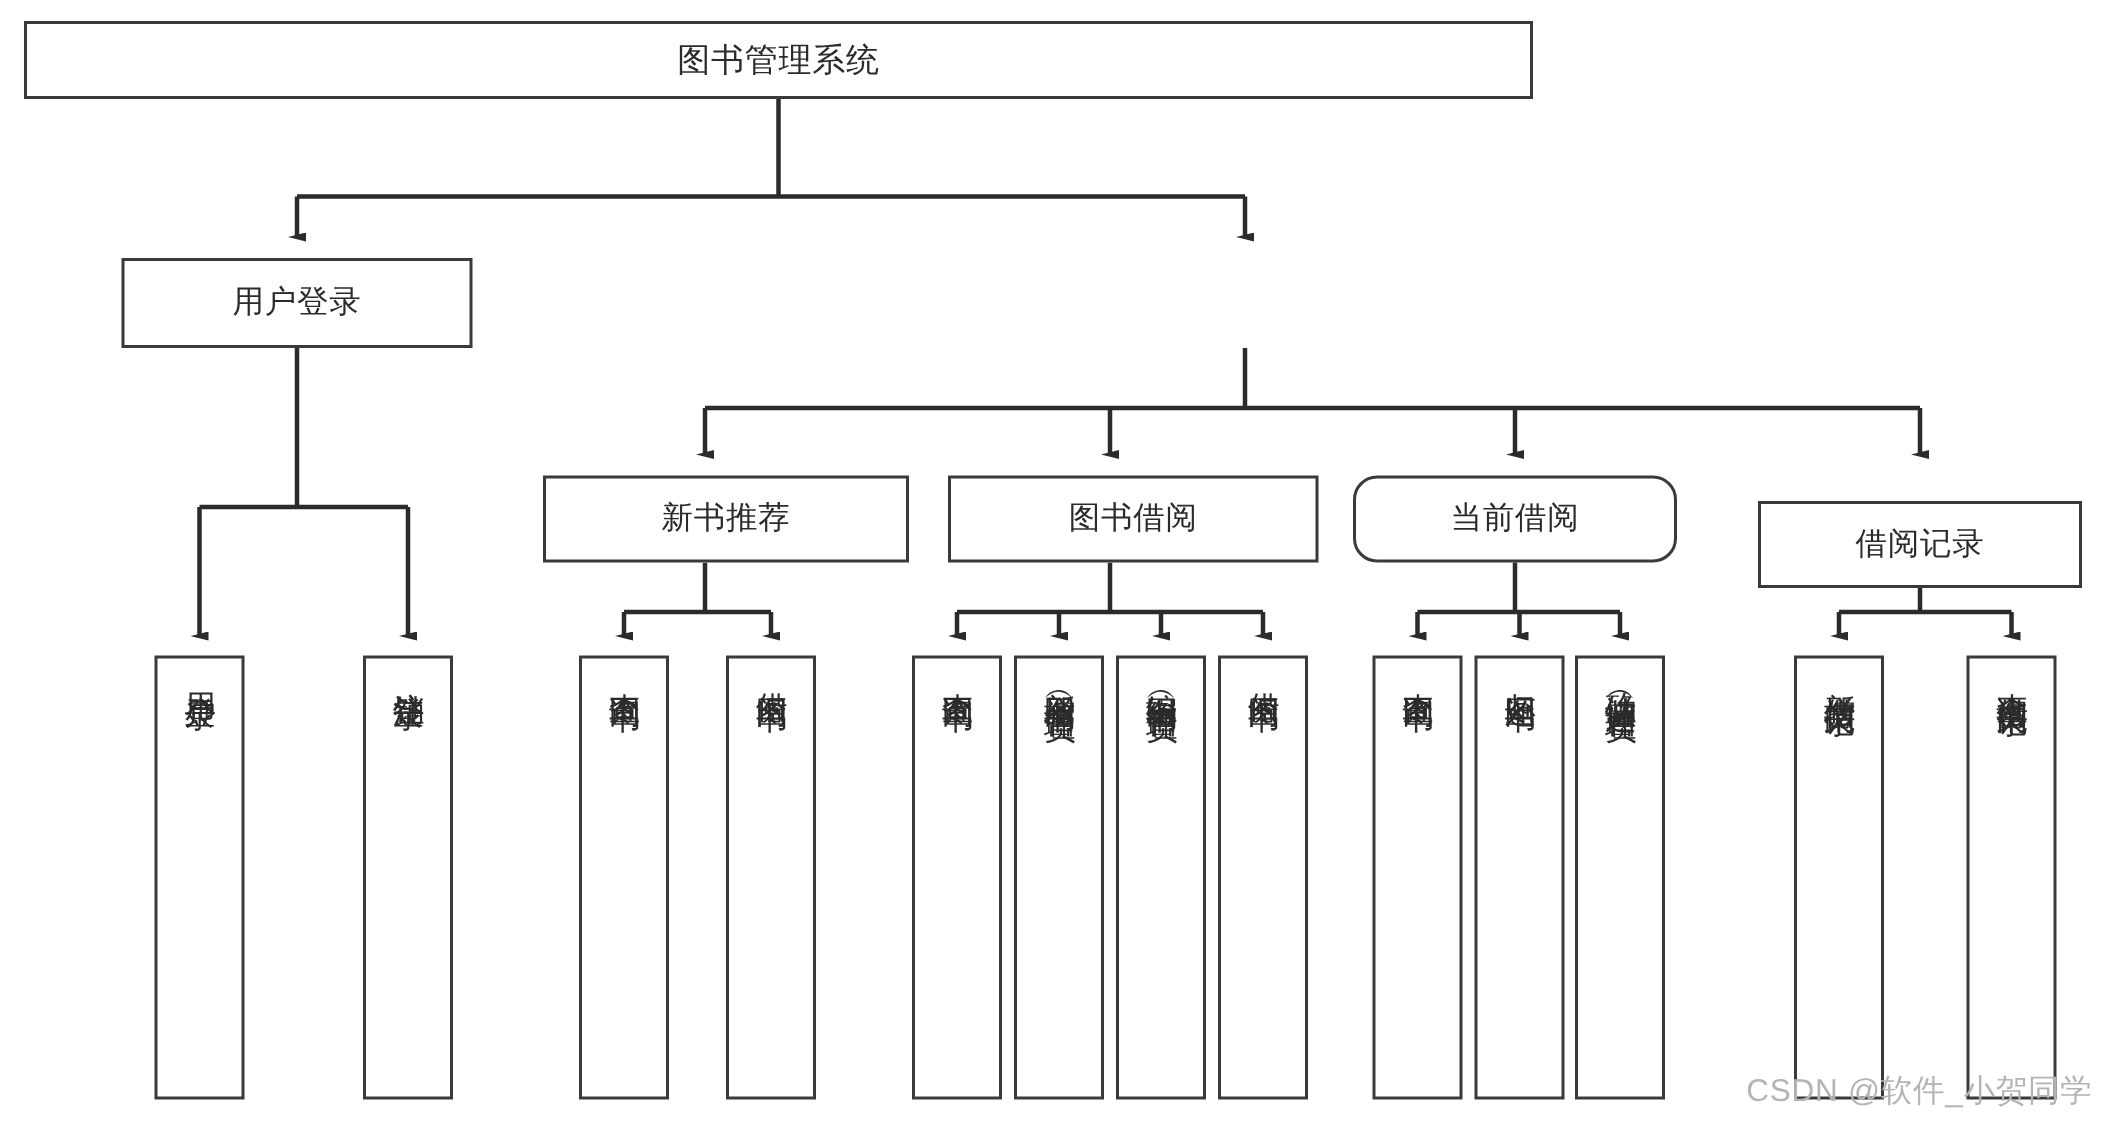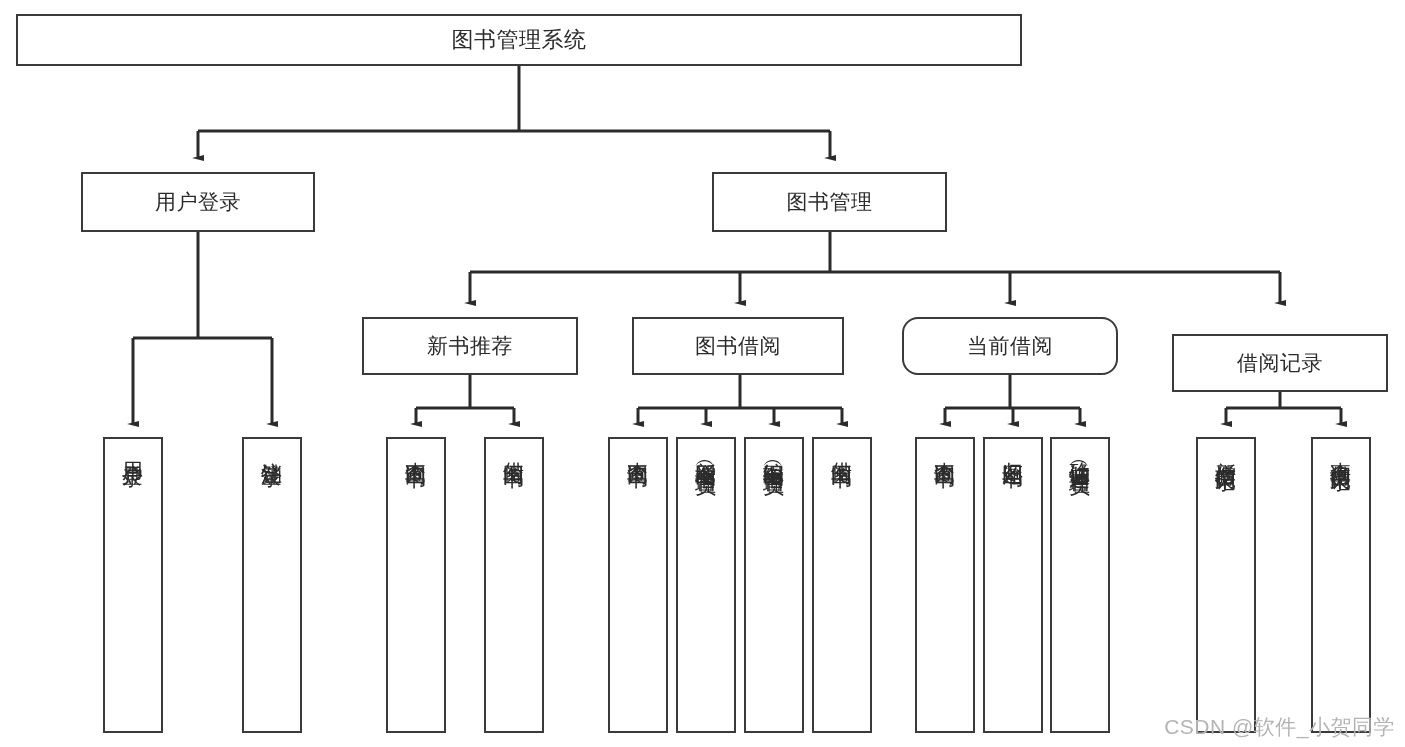--- a/index.html
+++ b/index.html
@@ -130,28 +130,25 @@
     </g>
   </svg>
 
   <div class="node horiz root" style="left:16px; top:14px; width:1006px; height:52px;">
     <span class="node-label">图书管理系统</span>
   </div>
 
   <div class="node horiz" style="left:81px; top:172px; width:234px; height:60px;">
     <span class="node-label">用户登录</span>
   </div>
-  <div class="node horiz" style="left:712px; top:172px; width:235px; height:60px;">
-    <span class="node-label">图书管理</span>
-  </div>
-
-  <div class="node horiz" style="left:362px; top:317px; width:216px; height:58px;">
+
+  <div class="node horiz" style="left:362px; top:317px; width:244px; height:58px;">
     <span class="node-label">新书推荐</span>
   </div>
-  <div class="node horiz" style="left:632px; top:317px; width:212px; height:58px;">
+  <div class="node horiz" style="left:632px; top:317px; width:247px; height:58px;">
     <span class="node-label">图书借阅</span>
   </div>
   <div class="node horiz" style="left:902px; top:317px; width:216px; height:58px;border-radius:16px;">
     <span class="node-label">当前借阅</span>
   </div>
   <div class="node horiz" style="left:1172px; top:334px; width:216px; height:58px;">
     <span class="node-label">借阅记录</span>
   </div>
 
   <div class="node leaf" style="left:103px; top:437px; width:60px; height:296px;">

